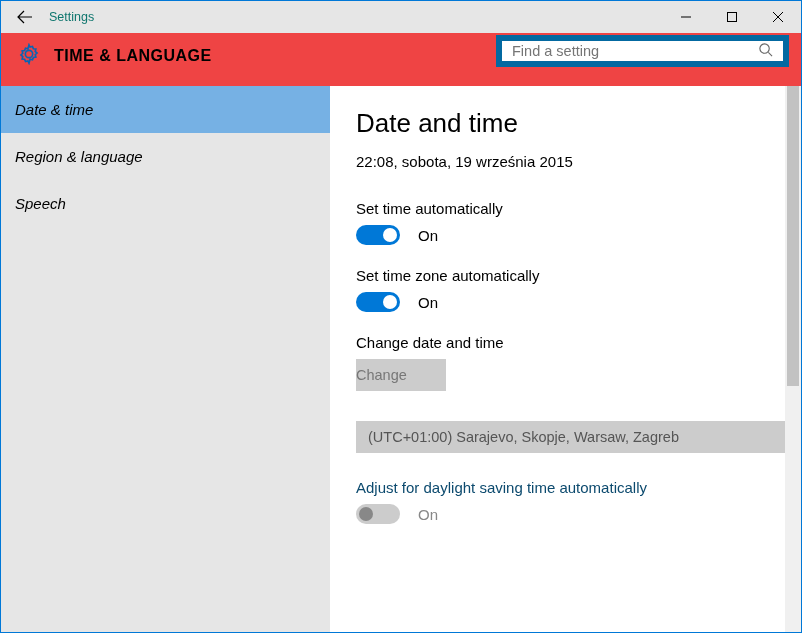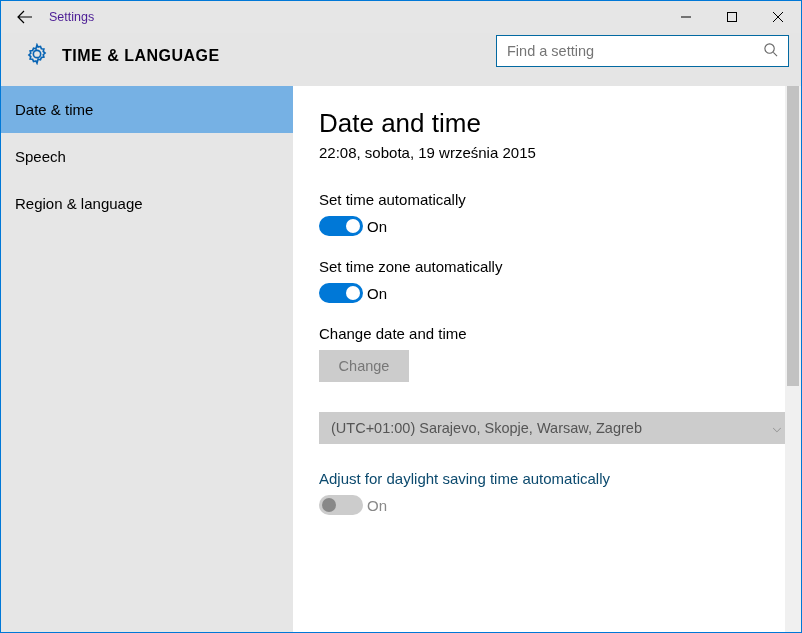--- a/index.html
+++ b/index.html
@@ -15,87 +15,87 @@
     background: #e6e6e6;
     display: flex; align-items: center;
     position: relative;
   }
   .back-btn {
     width: 48px; height: 32px;
     display: flex; align-items: center; justify-content: center;
     cursor: default;
   }
   .title-text {
-    font-size: 12.5px; color: #4c1d95;
+    font-size: 12.5px; color: #0f766e;
   }
   .win-controls {
     position: absolute; right: 0; top: 0;
     display: flex;
   }
   .win-btn {
     width: 46px; height: 32px;
     display: flex; align-items: center; justify-content: center;
     cursor: default;
   }
   .header-row {
     height: 53px;
-    background: #e5e5e5;
-    display: flex; align-items: center;
-    padding: 0 12px 8px 25px;
+    background: #ef4444;
+    display: flex; align-items: center;
+    padding: 0 12px 8px 17px;
     gap: 14px;
     position: relative;
   }
   .gear-icon { color: #0864b4; margin-left: 0px; }
   .section-title {
     font-size: 16px; font-weight: 600; letter-spacing: 0.5px; color: #000;
   }
   .search-wrap {
     position: absolute; right: 12px; top: 2px;
     width: 293px; height: 32px;
-    border: 1px solid #0369a1;
+    border: 6px solid #0369a1;
     background: #fff;
     display: flex; align-items: center;
     padding: 0 10px;
   }
   .search-wrap input {
     flex: 1; border: none; outline: none;
     font-size: 14.5px; color: #666; background: transparent;
   }
   .search-icon { color: #666; }
   .content {
     flex: 1; display: flex; min-height: 0;
     background: #fff;
   }
   .sidebar {
-    width: 292px;
+    width: 329px;
     background: #e6e6e6;
-    display: flex; flex-direction: column;
+    display: flex; flex-direction: column; font-style: italic;
   }
   .nav-item {
     height: 47px;
     padding-left: 14px;
     display: flex; align-items: center;
     font-size: 15px; color: #000;
     cursor: default;
   }
   .nav-item.selected {
     background: #76b1e4;
   }
   .main {
     flex: 1; position: relative;
     background: #fff;
     padding: 22px 0 0 26px;
     overflow: hidden;
   }
   .main-inner { width: 430px; }
-  .h1 { font-size: 26px; font-weight: 400; color: #000; margin-bottom: 5px; }
+  .h1 { font-size: 26px; font-weight: 400; color: #000; margin-bottom: 14px; }
   .datetime { font-size: 15px; color: #000; margin-bottom: 30px; }
   .setting-label { font-size: 15px; color: #000; margin-bottom: 8px; }
   .setting-label.disabled { color: #0c4a6e; }
-  .toggle-row { display: flex; align-items: center; gap: 4px; margin-bottom: 22px; }
+  .toggle-row { display: flex; align-items: center; gap: 18px; margin-bottom: 22px; }
   .toggle-state { font-size: 15px; color: #000; }
   .toggle-state.disabled { color: #888; }
   .toggle {
     width: 44px; height: 20px; border-radius: 10px;
     position: relative; cursor: default;
   }
   .toggle.on { background: #0078d7; }
   .toggle.on .knob {
     position: absolute; right: 3px; top: 3px;
     width: 14px; height: 14px; border-radius: 50%;
@@ -105,21 +105,21 @@
   .toggle.disabled .knob {
     position: absolute; left: 3px; top: 3px;
     width: 14px; height: 14px; border-radius: 50%;
     background: #888;
   }
   .btn-disabled {
     width: 90px; height: 32px;
     background: #ccc; color: #777;
     border: none;
     font-size: 14.5px;
-    display: flex; align-items: center; justify-content: center;
+    display: flex; align-items: center; 
     margin-bottom: 30px;
   }
   .dropdown {
     width: 474px; height: 32px;
     background: #ccc;
     display: flex; align-items: center; justify-content: space-between;
     padding: 0 12px;
     font-size: 14.5px; color: #555;
     margin-bottom: 26px;
   }
@@ -185,24 +185,24 @@
     </div>
   </div>
 
   <div class="content">
 
     <div class="sidebar">
       <div class="nav-item selected">
         <span>Date &amp; time</span>
       </div>
       <div class="nav-item">
+        <span>Region &amp; language</span>
+      </div>
+      <div class="nav-item">
         <span>Speech</span>
-      </div>
-      <div class="nav-item">
-        <span>Region &amp; language</span>
       </div>
     </div>
 
     <div class="main">
       <div class="main-inner">
 
         <div class="h1">Date and time</div>
 
         <div class="datetime">22:08, sobota, 19 września 2015</div>
 

